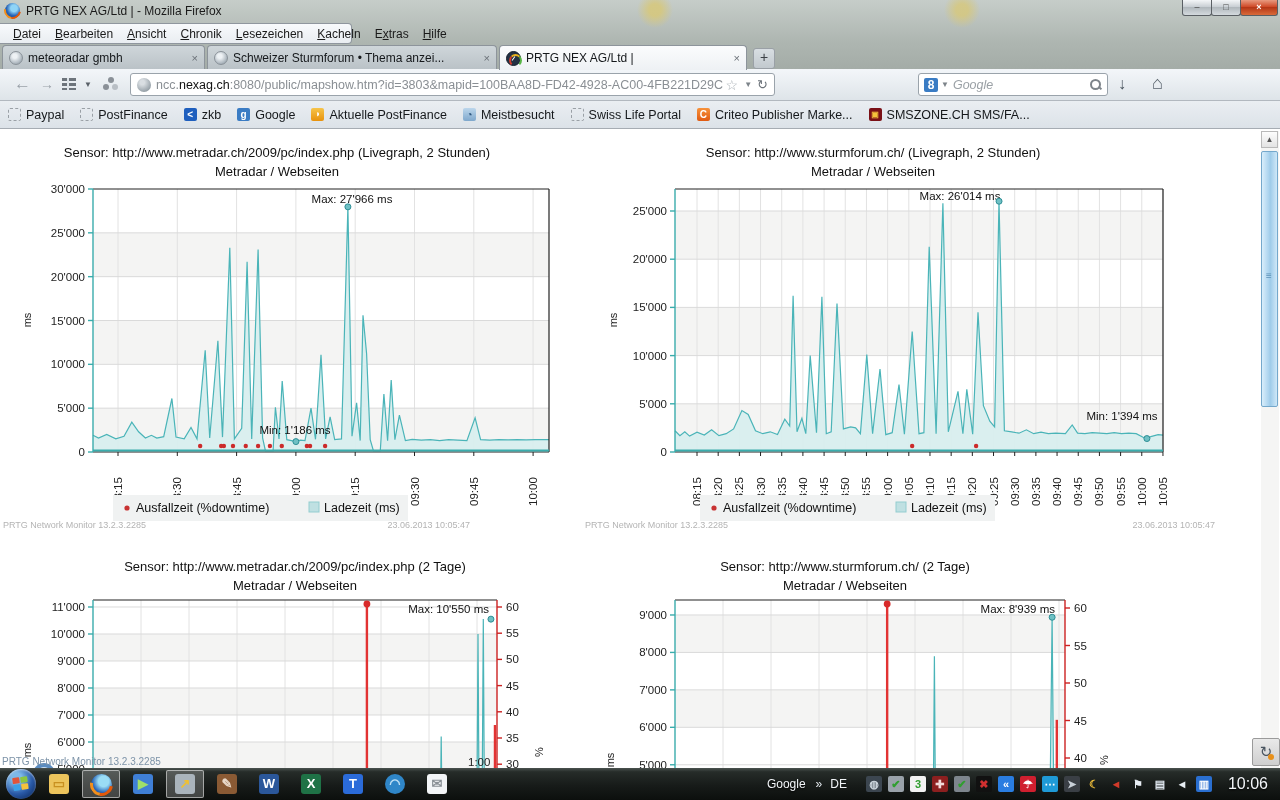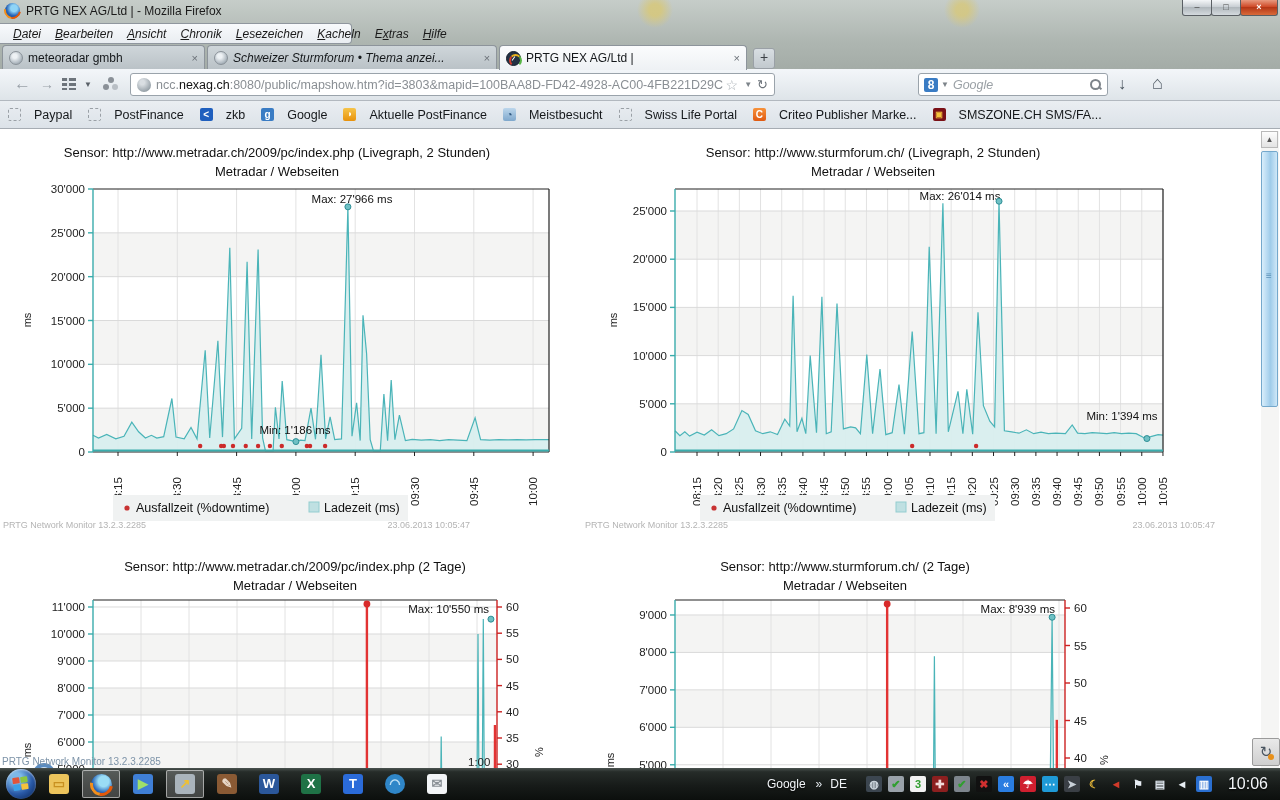--- a/index.html
+++ b/index.html
@@ -18,21 +18,21 @@
     border:2px solid transparent;border-left-color:#f28f1c;border-bottom-color:#e2590a;transform:rotate(-35deg);}
   #win-title{position:absolute;left:26px;top:4px;font-size:12px;color:#1a1a1a;}
   .winbtn{position:absolute;top:0;height:15px;border:1px solid #5a5f64;border-top:none;
     background:linear-gradient(#f4f6f8,#c9cfd4 45%,#aeb5ba 46%,#d4dade);color:#444;
     font-size:9px;line-height:14px;text-align:center;border-radius:0 0 3px 3px;}
   #btn-min{left:1182px;width:28px;} #btn-max{left:1211px;width:28px;}
   #btn-close{left:1240px;width:36px;background:linear-gradient(#e89a80,#cf4a28 45%,#b23314 46%,#d96a3a);color:#fff;font-weight:bold;}
   #menubar{position:absolute;left:0;top:23px;height:21px;width:352px;
     background:linear-gradient(#f8fafc,#e9edf1);border:1px solid #8f969e;border-left:none;border-radius:0 4px 4px 0;
     display:flex;align-items:center;padding-left:6px;box-sizing:border-box;}
-  .menu-item{font-size:12px;color:#1a1a1a;padding:2px 7px;cursor:default;font-style:italic;}
+  .menu-item{font-size:12px;color:#1a1a1a;padding:2px 7px;cursor:default;}
   
   #tabbar{position:absolute;left:0;top:44px;height:25px;width:1280px;}
   .tab{position:absolute;top:1px;height:24px;border:1px solid #8d949b;border-bottom:none;border-radius:4px 4px 0 0;
     background:linear-gradient(#cfd6da,#bac2c7);display:flex;align-items:center;padding:0 6px;box-sizing:border-box;}
   .tab.active{background:linear-gradient(#fbfcfd,#eef1f4);height:25px;z-index:3;}
   .tab-label{font-size:12px;color:#15181b;white-space:nowrap;overflow:hidden;flex:1;margin-left:5px;}
   .tab-close{font-size:11px;color:#6a7077;margin-left:6px;}
   .favicon-globe{width:14px;height:14px;border-radius:50%;flex:none;
     background:radial-gradient(circle at 40% 35%, #eef2f5 0 20%, #aab4bc 70%, #7e888f);border:1px solid #8a9299;box-sizing:border-box;}
   .favicon-prtg{width:15px;height:15px;border-radius:50%;flex:none;position:relative;
@@ -72,21 +72,21 @@
   .mag{position:relative;width:13px;height:13px;flex:none;}
   .mag:before{content:"";position:absolute;left:1px;top:1px;width:7px;height:7px;border:2px solid #7d848a;border-radius:50%;}
   .mag:after{content:"";position:absolute;left:9px;top:9px;width:4px;height:2px;background:#7d848a;transform:rotate(45deg);}
   #btn-download{position:absolute;left:1118px;top:6px;font-size:16px;font-weight:bold;color:#4a545e;}
   #btn-home{position:absolute;left:1152px;top:4px;font-size:18px;color:#5a646e;}
   
   #bookmarksbar{position:absolute;left:0;top:101px;width:1280px;height:28px;
     background:linear-gradient(#eaeef2,#dce2e8);border-bottom:1px solid #a6acb3;box-sizing:border-box;
     display:flex;align-items:center;padding-left:8px;}
   .bm{display:flex;align-items:center;margin-right:16px;}
-  .bm-label{font-size:12.5px;color:#15181b;margin-left:13px;white-space:nowrap;}
+  .bm-label{font-size:12.5px;color:#15181b;margin-left:5px;white-space:nowrap;}
   .bmi{width:13px;height:13px;flex:none;box-sizing:border-box;border-radius:2px;
     font-size:10px;line-height:13px;text-align:center;color:#fff;font-weight:bold;}
   .bmi-placeholder{border:1px dashed #9aa0a6;background:transparent;}
   .bmi-zkb{background:#1f5fbe;} .bmi-google{background:#3a7cc4;}
   .bmi-feed{background:linear-gradient(#f6c44a,#e8920c);color:#fff;font-size:9px;}
   .bmi-folder-search{background:linear-gradient(#bcd6ec,#7fa8cc);color:#2d567e;}
   .bmi-criteo{background:linear-gradient(#f7923b,#e05a12);}
   .bmi-smszone{background:#7a1016;color:#f5c33b;font-size:8px;}
   
   #content{position:absolute;left:0;top:129px;width:1280px;height:639px;background:#fff;overflow:hidden;}
@@ -151,21 +151,21 @@
         <span class="menu-item"><u>K</u>acheln</span>
         <span class="menu-item">E<u>x</u>tras</span>
         <span class="menu-item"><u>H</u>ilfe</span>
       </div>
     <div id="tabbar">
       <div class="tab" style="left:2px;width:203px;">
         <span class="favicon-globe"></span>
         <span class="tab-label">meteoradar gmbh</span>
         <span class="tab-close">×</span>
       </div>
-      <div class="tab" style="left:207px;width:290px;font-style:italic;">
+      <div class="tab" style="left:207px;width:290px;">
         <span class="favicon-globe"></span>
         <span class="tab-label">Schweizer Sturmforum • Thema anzei...</span>
         <span class="tab-close">×</span>
       </div>
       <div class="tab active" style="left:499px;width:248px;">
         <span class="favicon-prtg"></span>
         <span class="tab-label">PRTG NEX AG/Ltd |</span>
         <span class="tab-close">×</span>
       </div>
       <div id="newtab">+</div>

